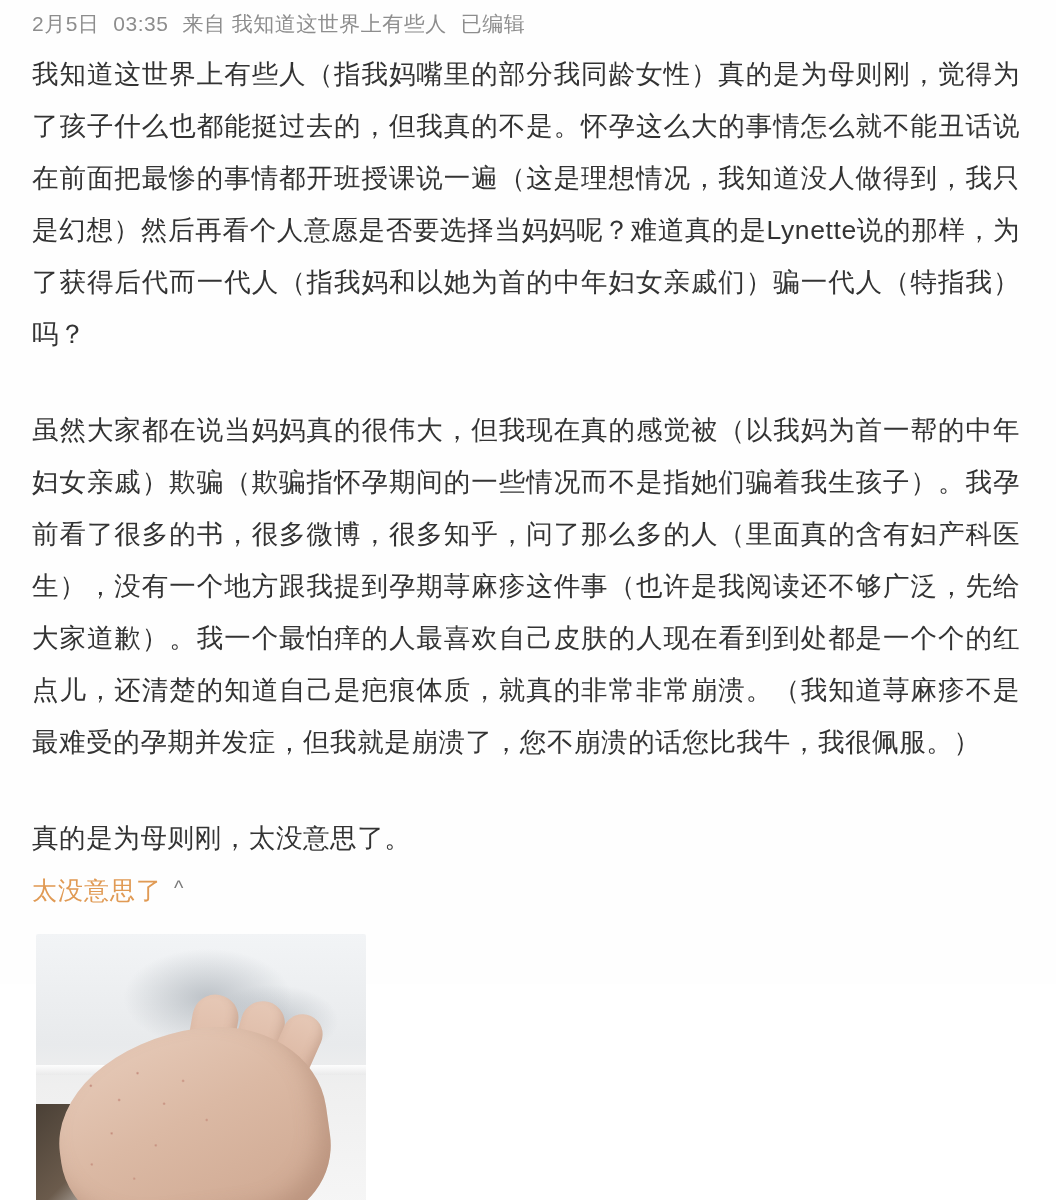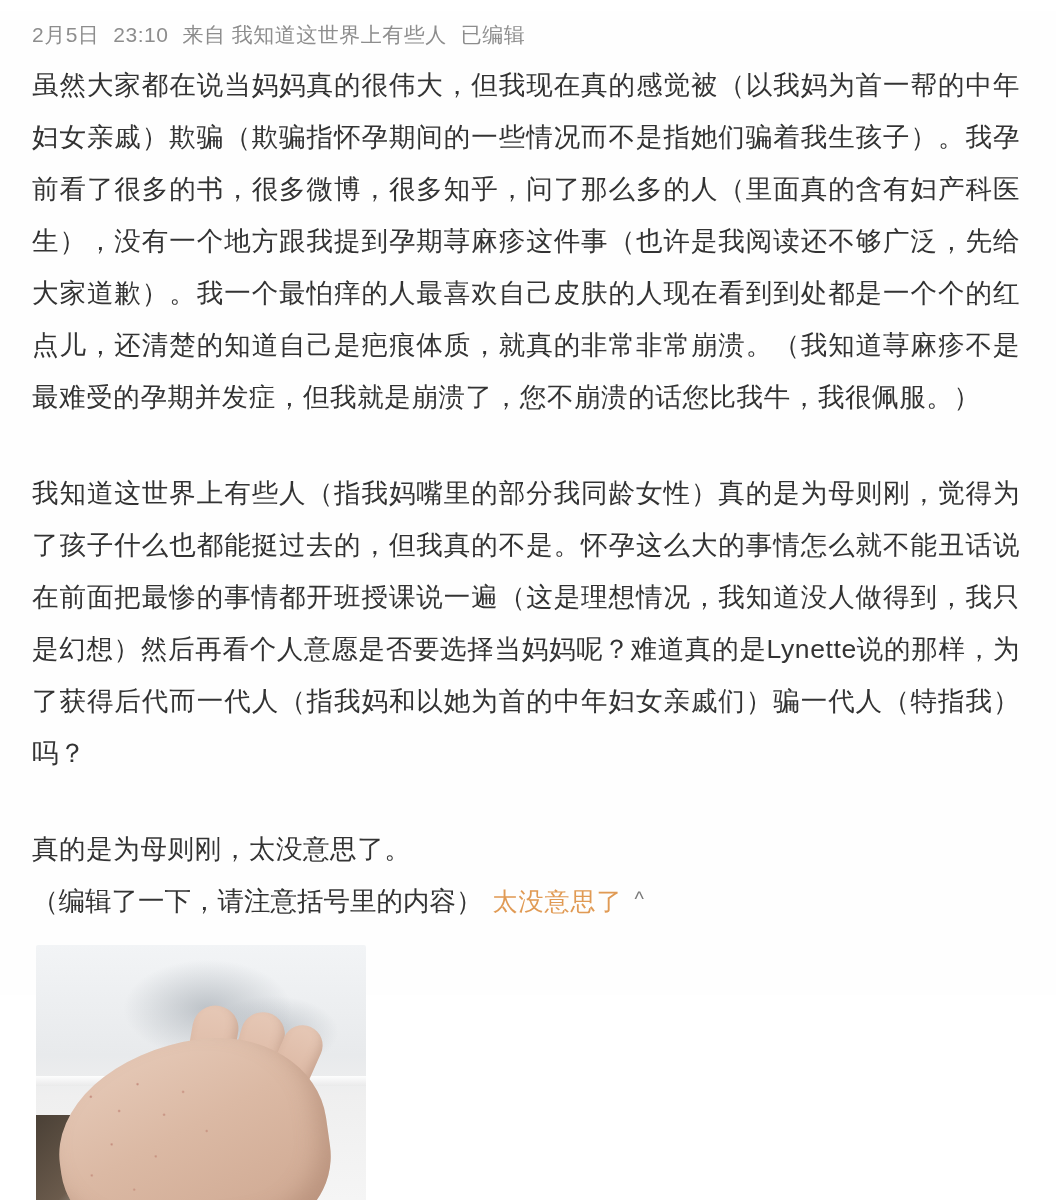--- a/index.html
+++ b/index.html
@@ -15,21 +15,20 @@
     overflow: hidden;
     position: relative;
   }
   .post {
     position: relative;
     width: 1056px;
     height: 984px;
     box-sizing: border-box;
     padding: 2px;
     background: #fefefe;
-    margin-top: 11px;
   }
   .meta-row {
     display: flex;
     align-items: center;
     gap: 14px;
     padding: 8px 0 6px 30px;
     font-size: 21px;
     color: #8d8d8d;
     letter-spacing: 0.5px;
     white-space: nowrap;
@@ -141,33 +140,32 @@
       radial-gradient(3px 3px at 70px 140px, rgba(160,70,60,0.35), transparent 60%);
   }
 </style>
 </head>
 <body>
 
 <div class="post">
 
   <div class="meta-row">
     <span>2月5日</span>
-    <span>23:10</span>
+    <span>03:35</span>
     <span>来自 我知道这世界上有些人</span>
     <span>已编辑</span>
   </div>
 
   <div class="body-text">
+    <p class="para">我知道这世界上有些人（指我妈嘴里的部分我同龄女性）真的是为母则刚，觉得为了孩子什么也都能挺过去的，但我真的不是。怀孕这么大的事情怎么就不能丑话说在前面把最惨的事情都开班授课说一遍（这是理想情况，我知道没人做得到，我只是幻想）然后再看个人意愿是否要选择当妈妈呢？难道真的是Lynette说的那样，为了获得后代而一代人（指我妈和以她为首的中年妇女亲戚们）骗一代人（特指我）吗？</p>
     <p class="para">虽然大家都在说当妈妈真的很伟大，但我现在真的感觉被（以我妈为首一帮的中年妇女亲戚）欺骗（欺骗指怀孕期间的一些情况而不是指她们骗着我生孩子）。我孕前看了很多的书，很多微博，很多知乎，问了那么多的人（里面真的含有妇产科医生），没有一个地方跟我提到孕期荨麻疹这件事（也许是我阅读还不够广泛，先给大家道歉）。我一个最怕痒的人最喜欢自己皮肤的人现在看到到处都是一个个的红点儿，还清楚的知道自己是疤痕体质，就真的非常非常崩溃。（我知道荨麻疹不是最难受的孕期并发症，但我就是崩溃了，您不崩溃的话您比我牛，我很佩服。）</p>
-    <p class="para">我知道这世界上有些人（指我妈嘴里的部分我同龄女性）真的是为母则刚，觉得为了孩子什么也都能挺过去的，但我真的不是。怀孕这么大的事情怎么就不能丑话说在前面把最惨的事情都开班授课说一遍（这是理想情况，我知道没人做得到，我只是幻想）然后再看个人意愿是否要选择当妈妈呢？难道真的是Lynette说的那样，为了获得后代而一代人（指我妈和以她为首的中年妇女亲戚们）骗一代人（特指我）吗？</p>
     <p class="para para-tight">真的是为母则刚，太没意思了。</p>
   </div>
 
   <div class="footnote-row">
-    <span>（编辑了一下，请注意括号里的内容）</span>
     <span class="collapse-link">太没意思了</span>
     <span class="chevron">^</span>
   </div>
 
   <div class="photo-wrap">
     <div class="photo">
       <div class="shelf"></div>
       <div class="darkleft"></div>
       <div class="finger f1"></div>
       <div class="finger f2"></div>

